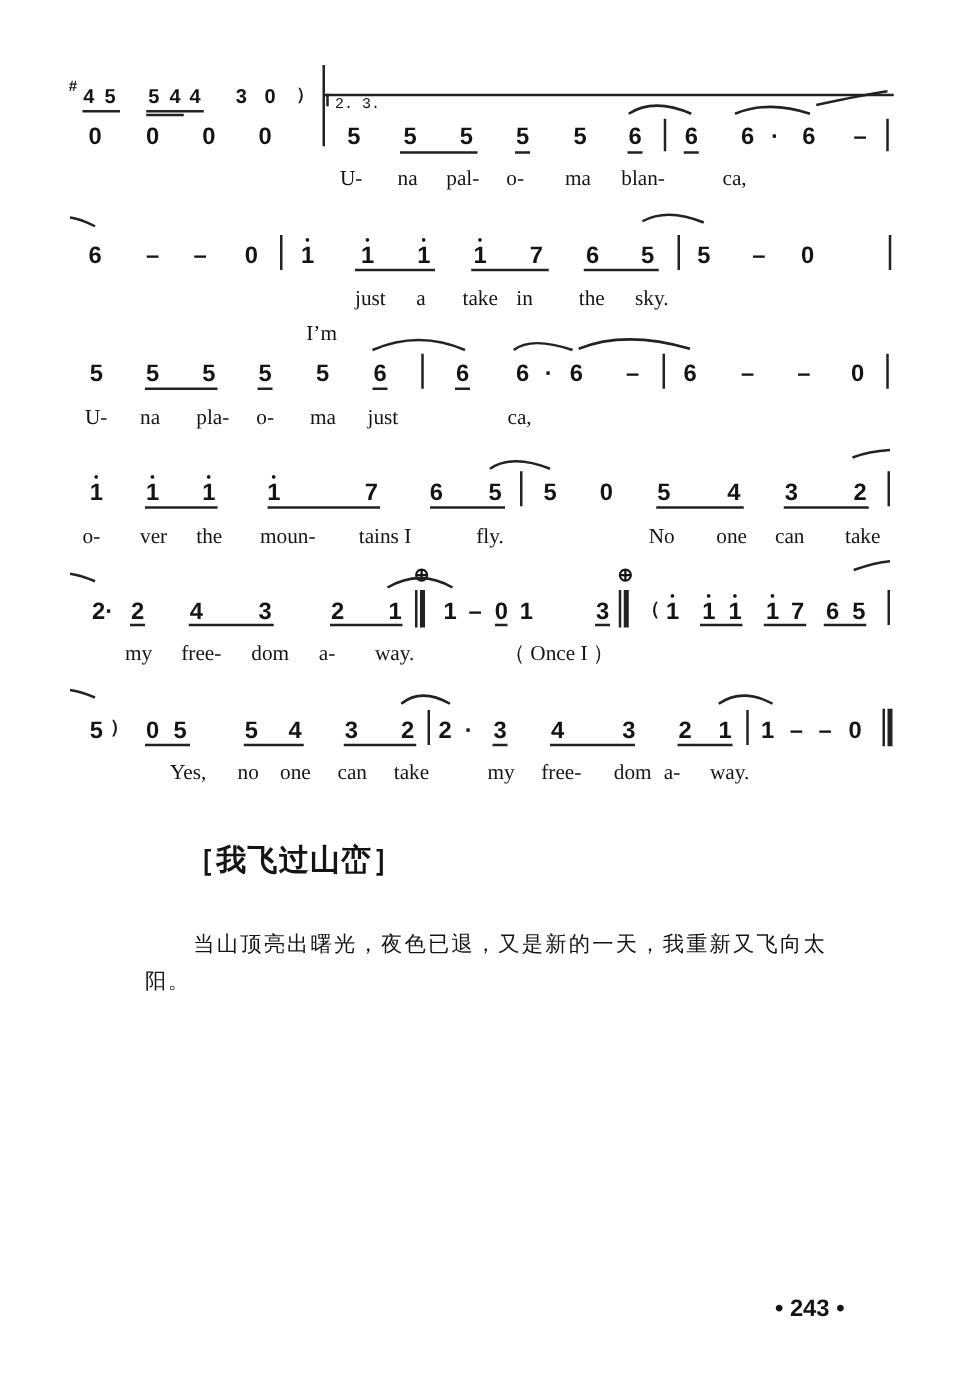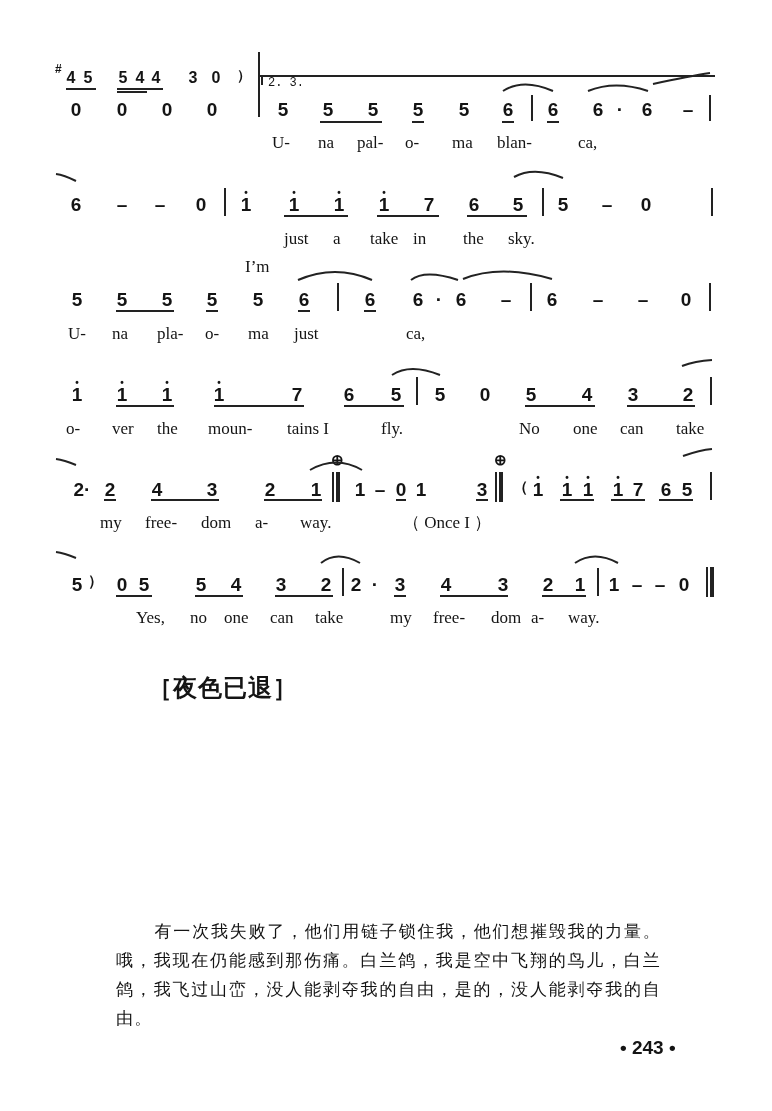--- a/index.html
+++ b/index.html
@@ -276,18 +276,18 @@
       <path d="M682,366 Q695,361 712,360"></path>
       <path d="M56,459 Q64,460 76,465"></path>
       <path d="M310,470 Q336,455 362,470"></path>
       <path d="M683,456 Q700,450 712,449"></path>
       <path d="M56,552 Q64,553 76,558"></path>
       <path d="M321,563 Q337,550 360,563"></path>
       <path d="M575,563 Q594,550 618,563"></path>
     </g>
   </svg>
 
-  <div class="heading">［夜色已退］</div>
-
-  <p class="para" style="top:917px;margin:0;"><span class="indent"></span><span>有一次我失败了，他们用链子锁住我，他们想摧毁我的力量。哦，我现在仍能感到那伤痛。白兰鸽，我是空中飞翔的鸟儿，白兰鸽，我飞过山峦，没人能剥夺我的自由，是的，没人能剥夺我的自由。</span></p>
+  <div class="heading">［我飞过山峦］</div>
+
+  <p class="para" style="top:742px;margin:0;"><span class="indent"></span><span>当山顶亮出曙光，夜色已退，又是新的一天，我重新又飞向太阳。</span></p>
 
   <div class="pagenum">• 243 •</div>
 </div>
 
 </body></html>

